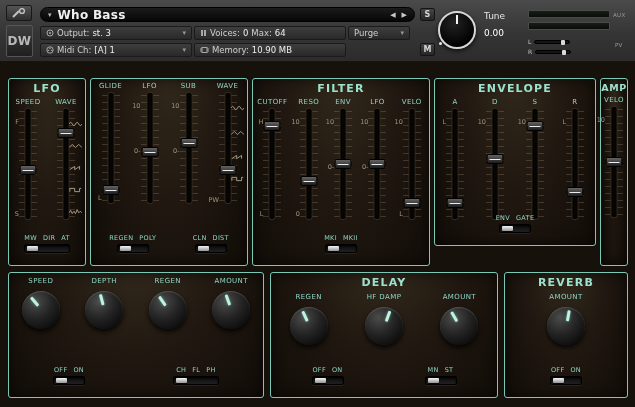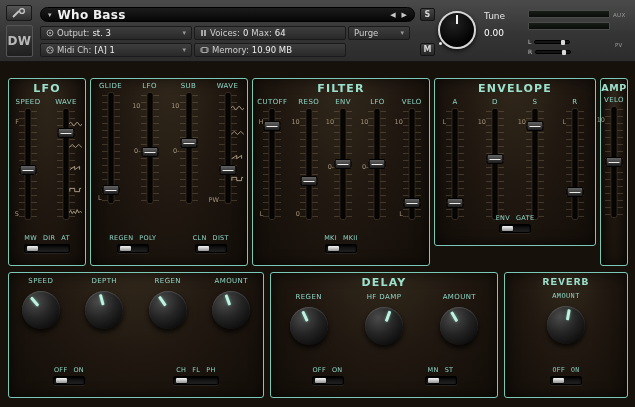--- a/index.html
+++ b/index.html
@@ -574,21 +574,21 @@
             <span class="switch-label">MN</span>
             <span class="switch-label">ST</span>
           </div>
           <div class="switch-body" style="width: 32px;">
             <div class="switch-handle" style="left: 2px;"></div>
           </div>
         </div>
       </div>
   </section>
 
-  <section class="panel" style="left:504px; top:272px; width:124px; height:126px;font-family:Liberation Mono, monospace;">
+  <section class="panel" style="left:504px; top:272px; width:124px; height:126px;">
     <h2 class="panel-title">REVERB</h2>
     <div class="knobs">
         <div class="knob-col">
           <div class="ctl-label">AMOUNT</div>
           <div class="knob">
             <div class="knob-pointer" style="transform: rotate(10deg);"></div>
           </div>
         </div>
       </div>
     <div class="switches">

